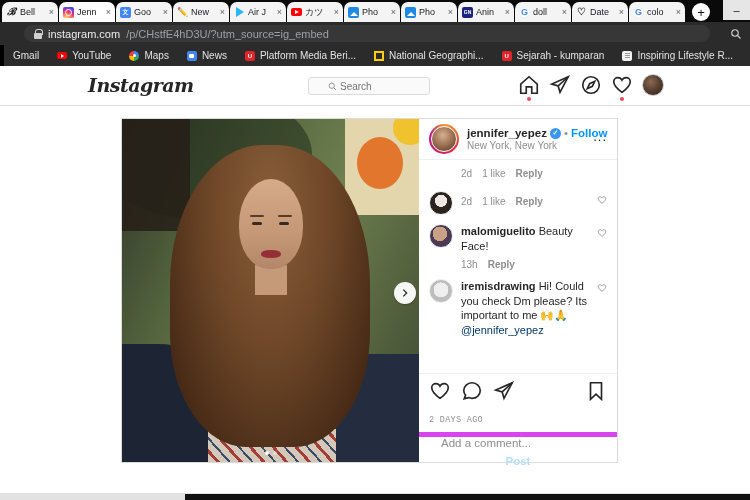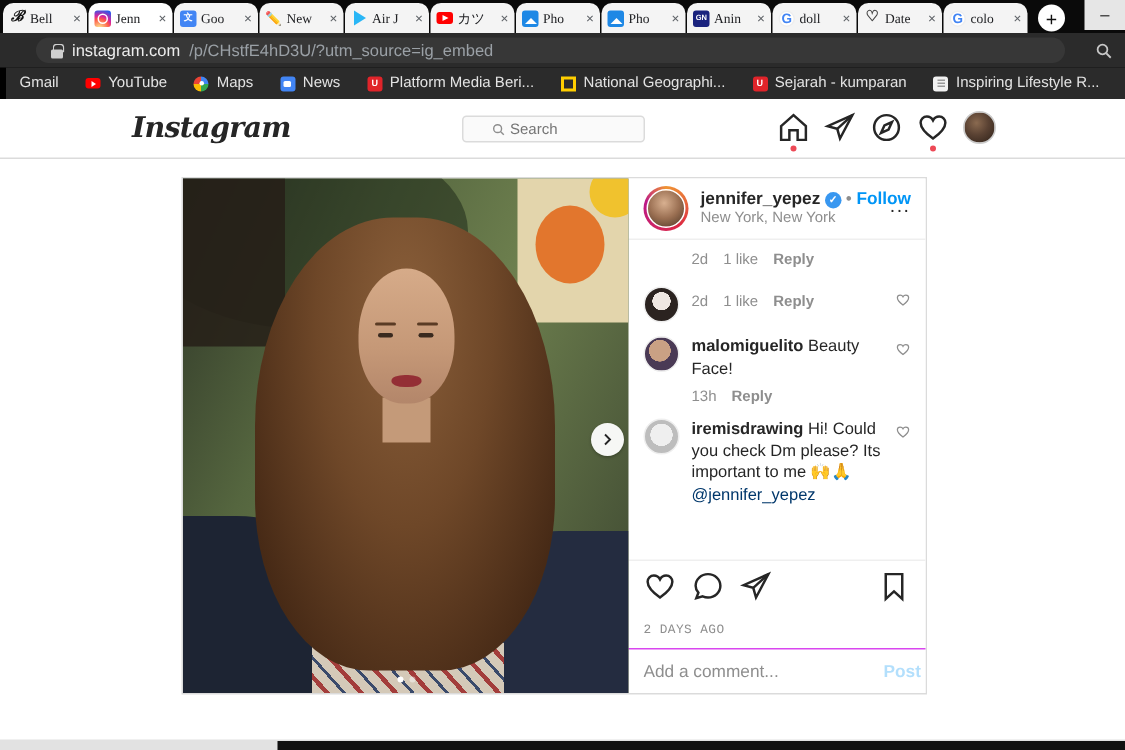--- a/index.html
+++ b/index.html
@@ -5,21 +5,21 @@
   * { margin:0; padding:0; box-sizing:border-box; }
   html,body { width:750px; height:500px; overflow:hidden; background:#000; }
   body { font-family:"Liberation Sans", sans-serif; position:relative; }
 
   
   .tabstrip { position:absolute; left:0; top:0; width:750px; height:22px; background:#0a0a0a; display:flex; align-items:flex-end; }
   .tab { width:56px; height:20px; margin-right:1px; background:#f4f4f4; border-radius:7px 7px 0 0;
          display:flex; align-items:center; padding:0 4px; gap:3px; cursor:pointer; overflow:hidden; flex:0 0 auto; }
   .tab:first-child { margin-left:2px; }
   .tab.active { background:#ffffff; }
-  .tab-label { font-size:9px; color:#202124; white-space:nowrap; overflow:hidden; flex:1;font-family:Liberation Serif, serif; }
+  .tab-label { font-size:9px; color:#202124; white-space:nowrap; overflow:hidden; flex:1; }
   .tab-close { font-size:9px; color:#5f6368; line-height:1; flex:0 0 auto; }
   .fav { width:11px; height:11px; flex:0 0 auto; border-radius:2px; display:flex; align-items:center; justify-content:center;
          font-size:7px; font-weight:bold; color:#fff; line-height:1; }
   .fi-bella { background:transparent; color:#111; font-family:"DejaVu Serif", serif; font-style:italic; font-size:10px; }
   .fi-instagram { background:radial-gradient(circle at 30% 110%, #fdf497 0%, #fd5949 45%, #d6249f 60%, #285AEB 90%); position:relative; }
   .fi-instagram::after { content:""; width:5px; height:5px; border:1px solid #fff; border-radius:50%; }
   .fi-translate { background:#4285f4; font-size:6px; }
   .fi-pencil { background:transparent; font-size:9px; }
   .fi-play { background:transparent; }
   .fi-play::after { content:""; border-left:8px solid #29b6f6; border-top:5px solid transparent; border-bottom:5px solid transparent; }
@@ -137,21 +137,21 @@
   .c-like svg { width:10px; height:10px; display:block; }
   .c-meta-only { padding-left:32px; margin-top:2px; margin-bottom:12px; }
 
   .p-actions { border-top:1px solid #efefef; padding:6px 10px 0 10px; flex:0 0 auto; }
   .act-row { display:flex; align-items:center; gap:10px; }
   .act { cursor:pointer; }
   .act svg { width:22px; height:22px; display:block; }
   .act-save { margin-left:auto; }
   .p-likes { font-size:12px; font-weight:bold; color:#262626; margin-top:5px; cursor:pointer; }
   .p-time { font-size:8.5px; color:#8e8e8e; letter-spacing:.3px; margin-top:13px; text-transform:uppercase;font-family:Liberation Mono, monospace; }
-  .p-add { border-top:1px solid #d946ef; margin-top:7px; height:30px; display:flex; align-items:center; padding:0 10px; gap:6px; }
+  .p-add { border-top:5px solid #d946ef; margin-top:7px; height:30px; display:flex; align-items:center; padding:0 10px; gap:6px;flex-direction:column; }
   .p-add input { flex:1; border:none; outline:none; font-size:11.5px; color:#262626; }
   .p-add input::placeholder { color:#8e8e8e; }
   .p-post { font-size:11.5px; font-weight:bold; color:#b3dffc; cursor:pointer; }
 
   
   .hscroll { position:absolute; left:0; top:493px; width:750px; height:7px; background:#e2e2e2; }
   .hscroll-thumb { position:absolute; left:185px; top:1px; width:565px; height:6px; background:#111; cursor:pointer; }
 </style>
 </head>
 <body>

